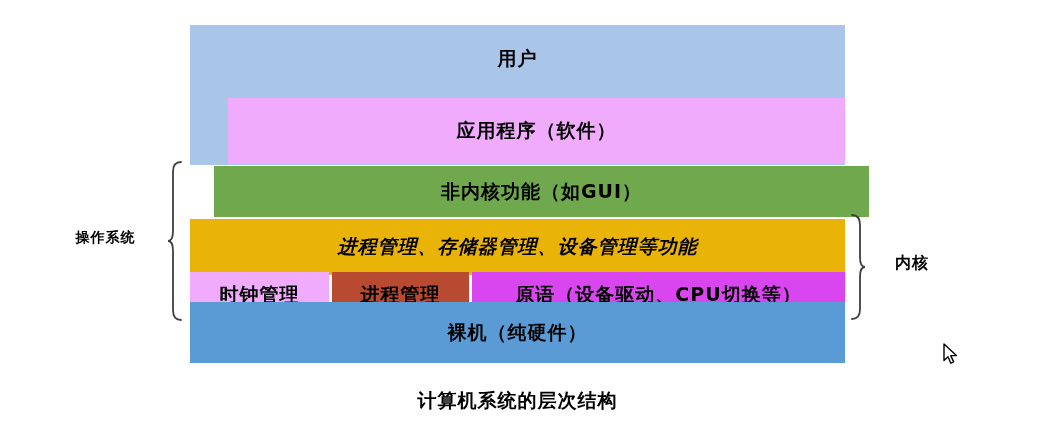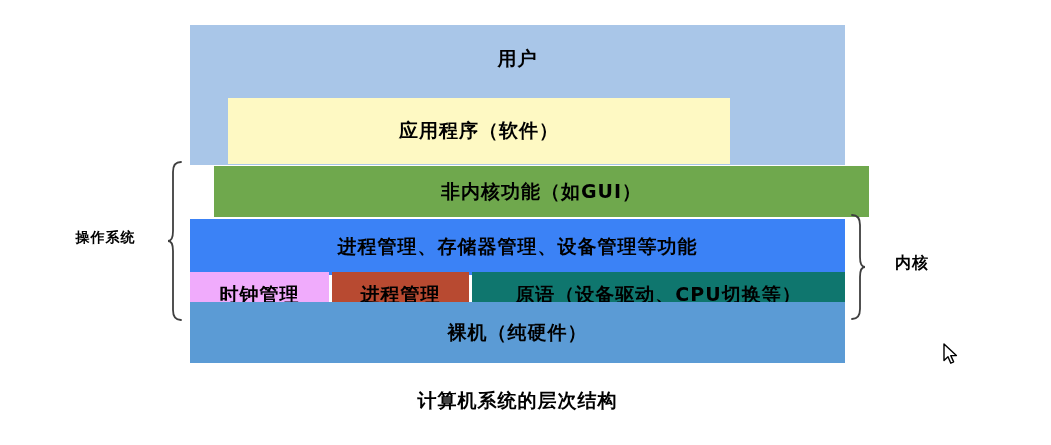--- a/index.html
+++ b/index.html
@@ -26,43 +26,44 @@
     letter-spacing: 1px;
     white-space: nowrap;
   }
   .layer-user {
     left: 190px; top: 25px; width: 655px; height: 140px;
     background: #A9C6E8;
     align-items: flex-start;
     padding-top: 21px;
   }
   .layer-app {
-    left: 228px; top: 98px; width: 502px; height: 66px;
-    background: #fef9c3;
+    left: 228px; top: 98px; width: 617px; height: 66px;
+    background: #f0abfc;
   }
   .layer-nonkernel {
     left: 190px; top: 166px; width: 655px; height: 51px;
     background: #6FA84D;
     margin-left: 24px;
   }
   .layer-mgmt {
     left: 190px; top: 219px; width: 655px; height: 56px;
-    background: #3b82f6;
+    background: #eab308;
+    font-style: italic;
   }
   .layer-clock {
     left: 190px; top: 272px; width: 139px; height: 46px;
     background: #f0abfc;
   }
   .layer-interrupt {
     left: 332px; top: 272px; width: 137px; height: 46px;
     background: #B84A31;
   }
   .layer-primitives {
     left: 472px; top: 272px; width: 373px; height: 46px;
-    background: #0f766e;
+    background: #d946ef;
   }
   .layer-hardware {
     left: 190px; top: 302px; width: 655px; height: 61px;
     background: #5B9BD5;
   }
   .caption {
     position: absolute;
     left: 190px; top: 388px; width: 655px;
     text-align: center;
     font-size: 19px;

